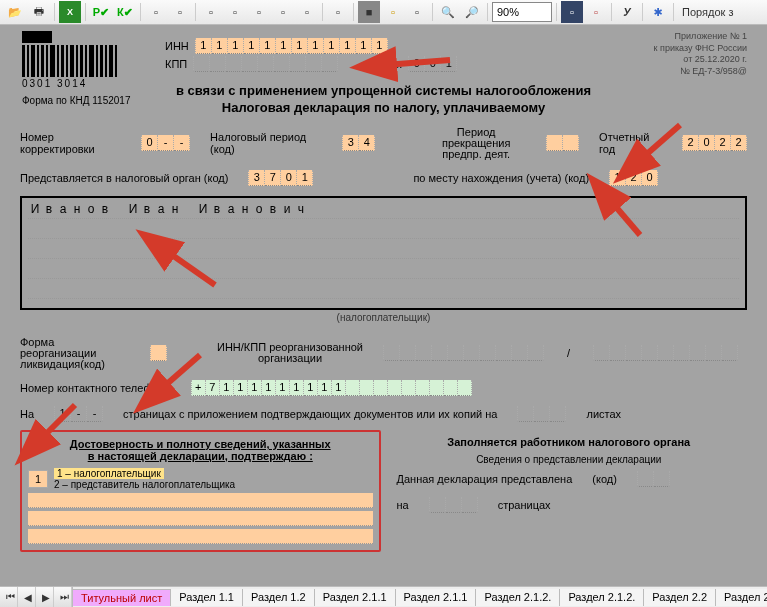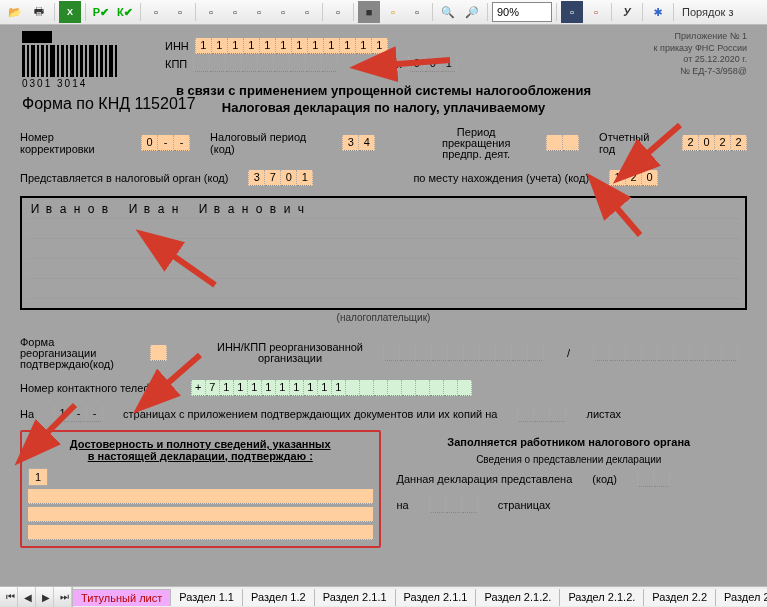--- a/index.html
+++ b/index.html
@@ -68,21 +68,21 @@
   .barcode {
     position: absolute;
     left: 22px;
     top: 6px;
   }
   .barcode-block {
     width: 30px; height: 12px; background: #000; margin-bottom: 2px;
   }
   .barcode svg { display:block; }
   .barcode-num { font-size: 10px; letter-spacing: 2px; margin-top: 1px; }
-  .form-knd { font-size: 16px; margin-top: 6px; }
+  .form-knd { font-size: 10px; margin-top: 6px; }
 
   .inn-row, .kpp-row {
     margin-left: 145px;
     display: flex;
     align-items: center;
     gap: 6px;
     height: 18px;
   }
   .inn-row { margin-top: 4px; }
   .label { font-size: 11px; }
@@ -415,21 +415,21 @@
       </div>
     <div class="line" style="top:24px"></div>
     <div class="line" style="top:44px"></div>
     <div class="line" style="top:64px"></div>
     <div class="line" style="top:84px"></div>
   </div>
   <div class="namebox-caption">(налогоплательщик)</div>
 
   <div class="row" style="margin-top:14px">
     <span class="label" style="width:110px;line-height:1;">
-      <span>Форма реорганизации</span><br><span>подтверждаю(код)</span>
+      <span>Форма реорганизации</span><br><span>ликвидация(код)</span>
     </span>
     <div class="cellgroup">
         <div class="cell hl first"></div>
       </div>
     <span style="width:10px"></span>
     <span class="label" style="line-height:1;text-align:center;">
       <span>ИНН/КПП реорганизованной</span><br><span>организации</span>
     </span>
     <div class="cellgroup" id="reorg-inn">
         <div class="cell  first"></div>
@@ -499,20 +499,24 @@
     <span class="label">листах</span>
   </div>
 
   <div class="confirm-section">
     <div class="confirm-left">
       <h4>
         <span>Достоверность и полноту сведений, указанных</span><br><span>в настоящей декларации, подтверждаю :</span>
       </h4>
       <div class="radio-row">
         <div class="rbox">1</div>
+        <div>
+          <div><span class="ylabel">1 – налогоплательщик</span></div>
+          <div>2 – представитель налогоплательщика</div>
+        </div>
       </div>
       <div class="bottomline hl"></div>
       <div class="bottomline hl"></div>
       <div class="bottomline hl"></div>
     </div>
     <div class="confirm-right">
       <h4>Заполняется работником налогового органа</h4>
       <div style="text-align:center;font-size:10px;">Сведения о представлении декларации</div>
       <div class="row" style="margin-top:6px">
         <span class="label">Данная декларация представлена</span>

